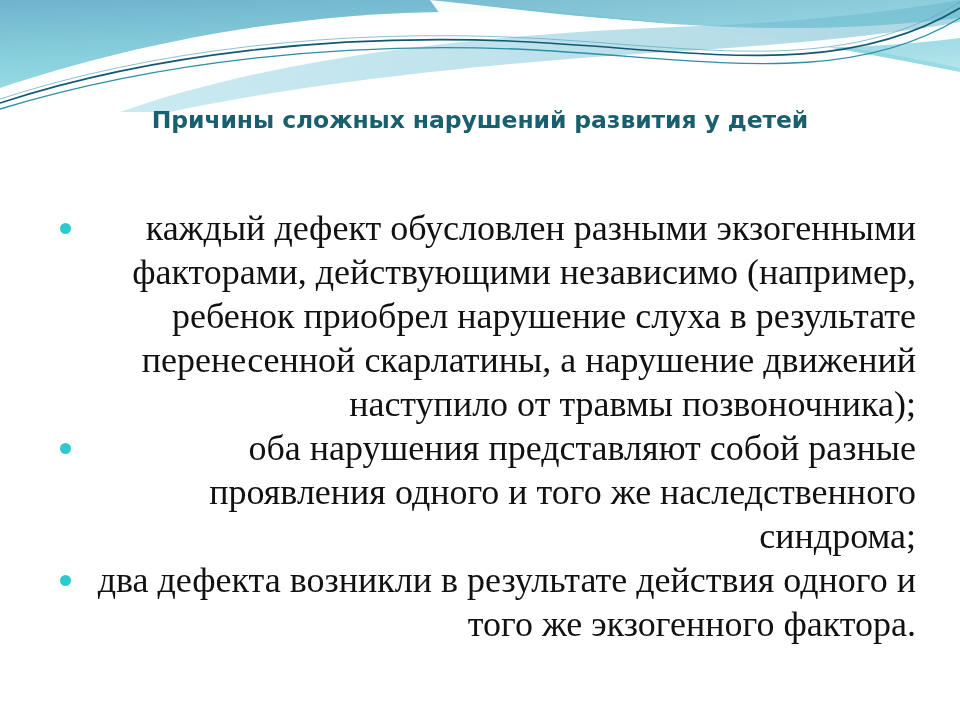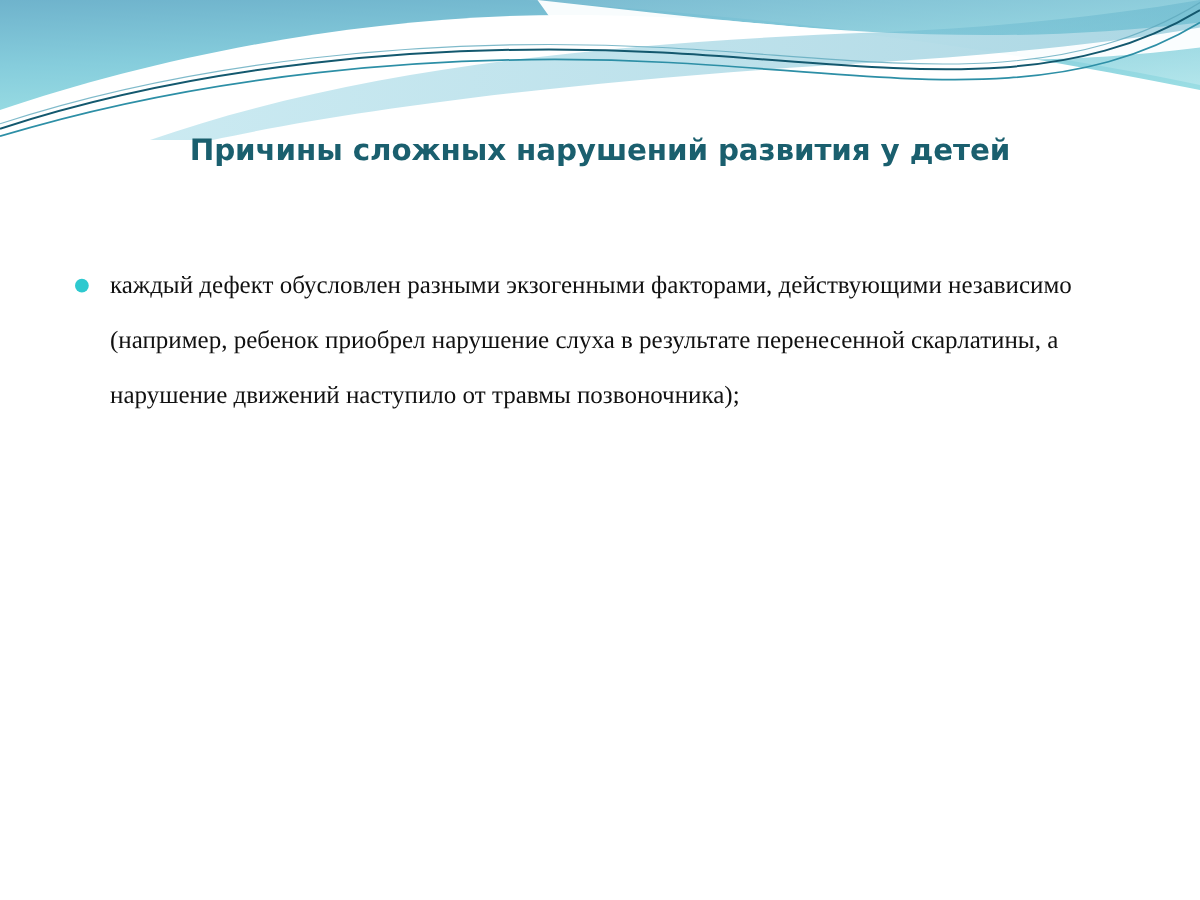--- a/index.html
+++ b/index.html
@@ -61,24 +61,24 @@
     width: 860px;
     margin: 0;
     padding: 0;
     list-style: none;
   }
   .bullet-item {
     position: relative;
     padding-left: 32px;
     margin: 0 0 0 0;
     font-family: "Liberation Serif", "DejaVu Serif", serif;
-    font-size: 20px;
+    font-size: 36px;
     line-height: 44px;
     color: #111111;
-    text-align: left;
+    text-align: right;
   }
   .bullet-marker {
     position: absolute;
     left: 4px;
     top: 17px;
     width: 11px;
     height: 11px;
     border-radius: 50%;
     background: #2ec9cf;
   }
@@ -131,15 +131,23 @@
     </svg>
   </div>
 
   <div id="slide-title">Причины сложных нарушений развития у детей</div>
 
   <ul id="bullet-list">
     <li class="bullet-item">
       <span class="bullet-marker"></span>
       <span class="bullet-text">каждый дефект обусловлен разными экзогенными факторами, действующими независимо (например, ребенок приобрел нарушение слуха в результате перенесенной скарлатины, а нарушение движений наступило от травмы позвоночника);</span>
     </li>
+    <li class="bullet-item">
+      <span class="bullet-marker"></span>
+      <span class="bullet-text">оба нарушения представляют собой разные проявления одного и того же наследственного синдрома;</span>
+    </li>
+    <li class="bullet-item">
+      <span class="bullet-marker"></span>
+      <span class="bullet-text">два дефекта возникли в результате действия одного и того же экзогенного фактора.</span>
+    </li>
   </ul>
 
 </div>
 
 </body></html>

